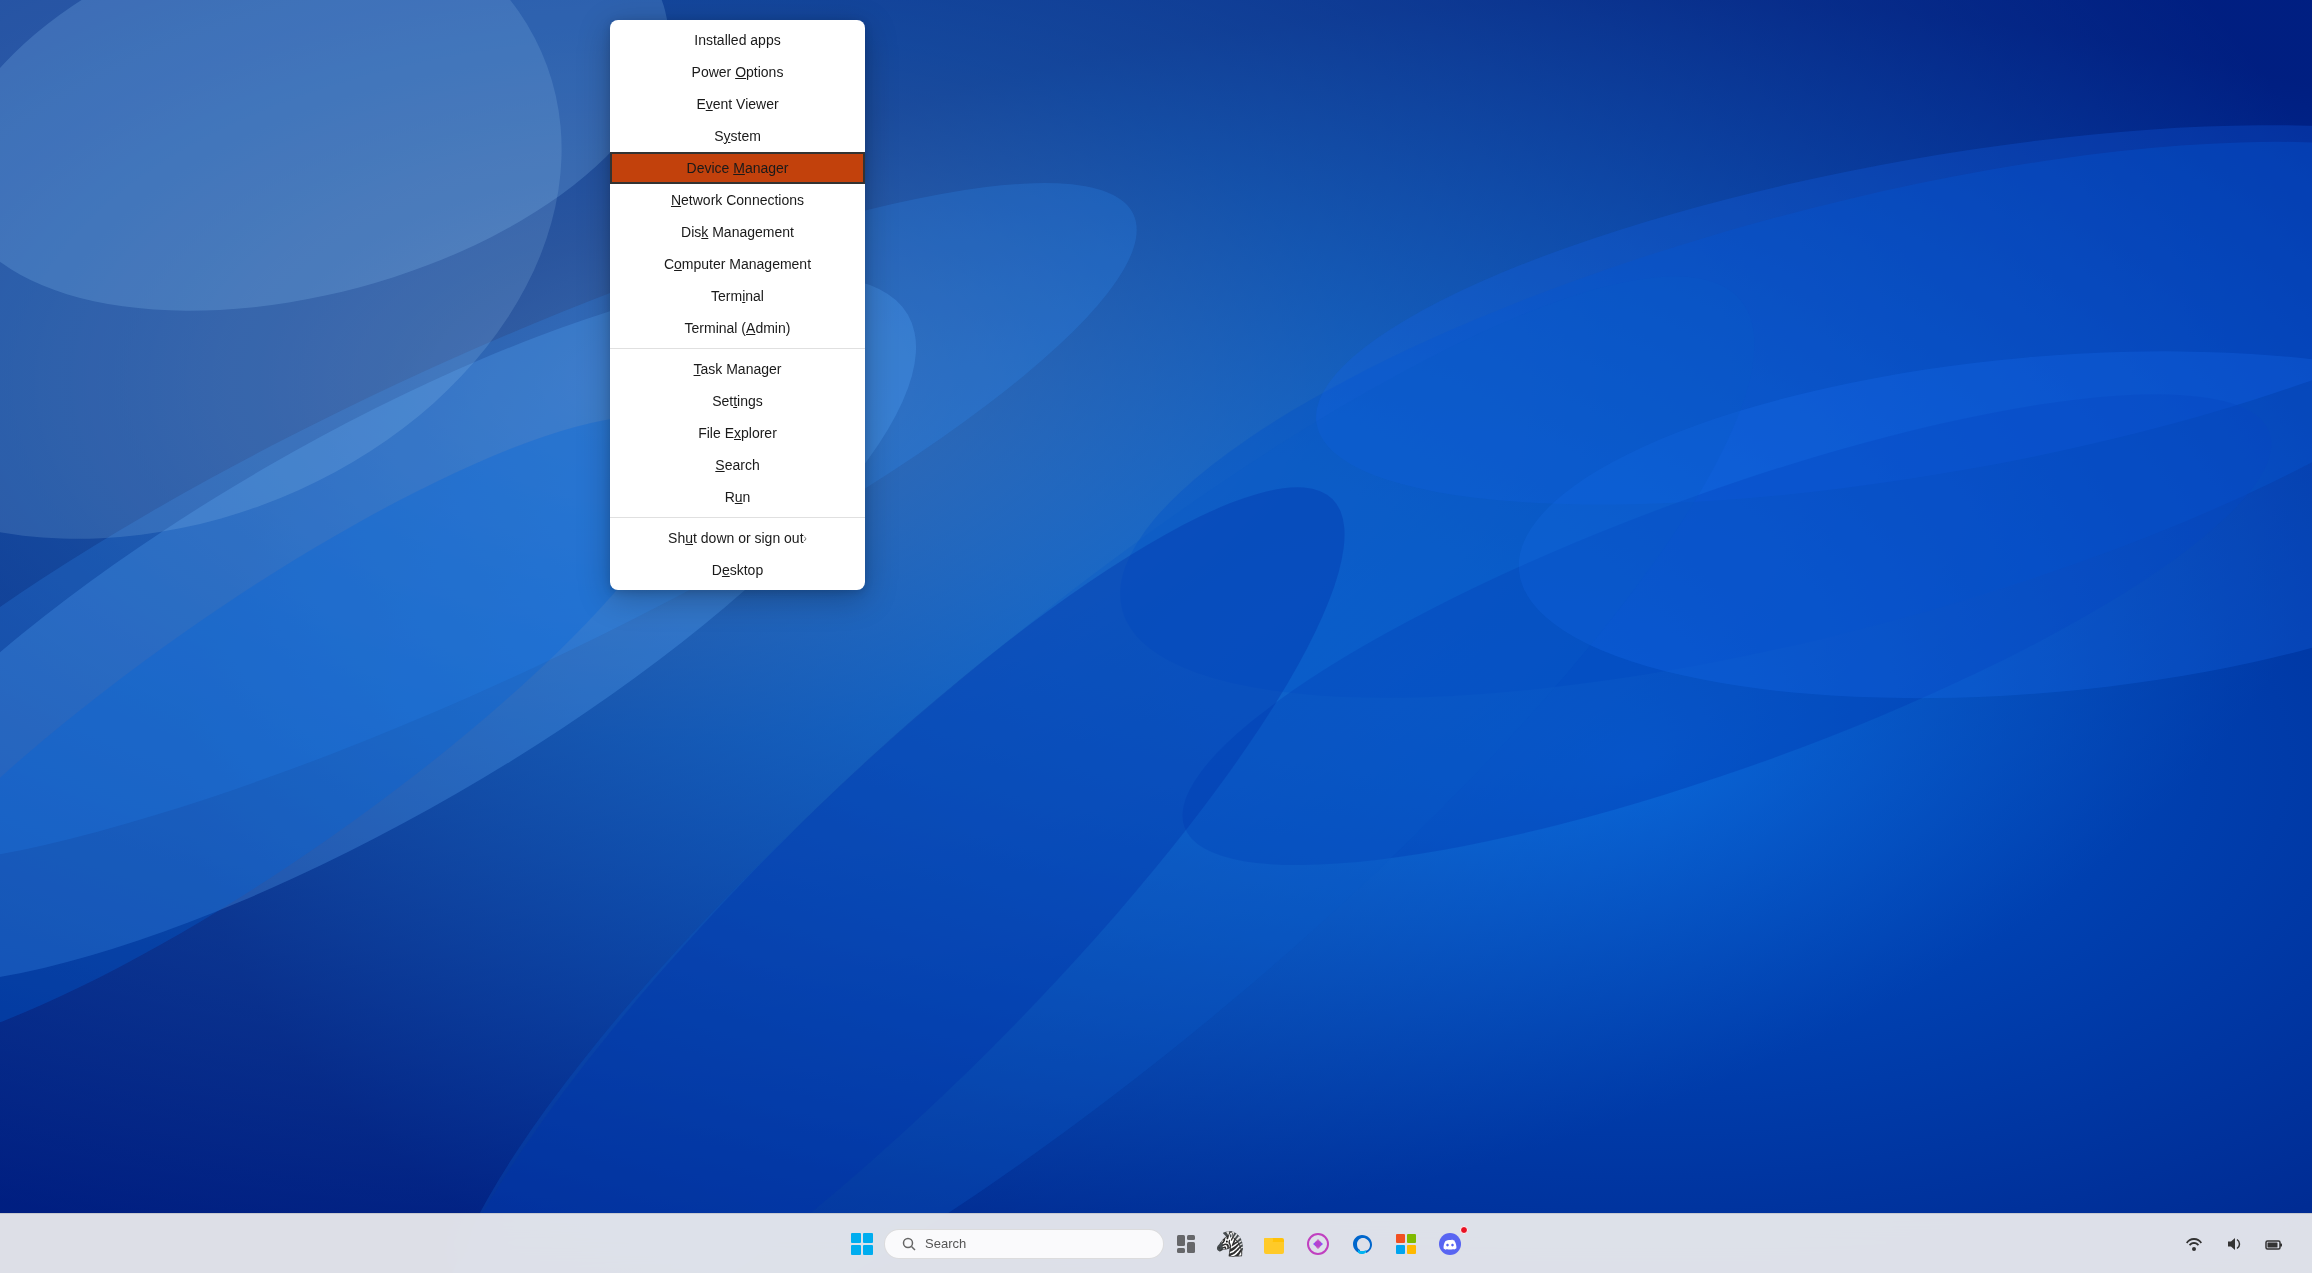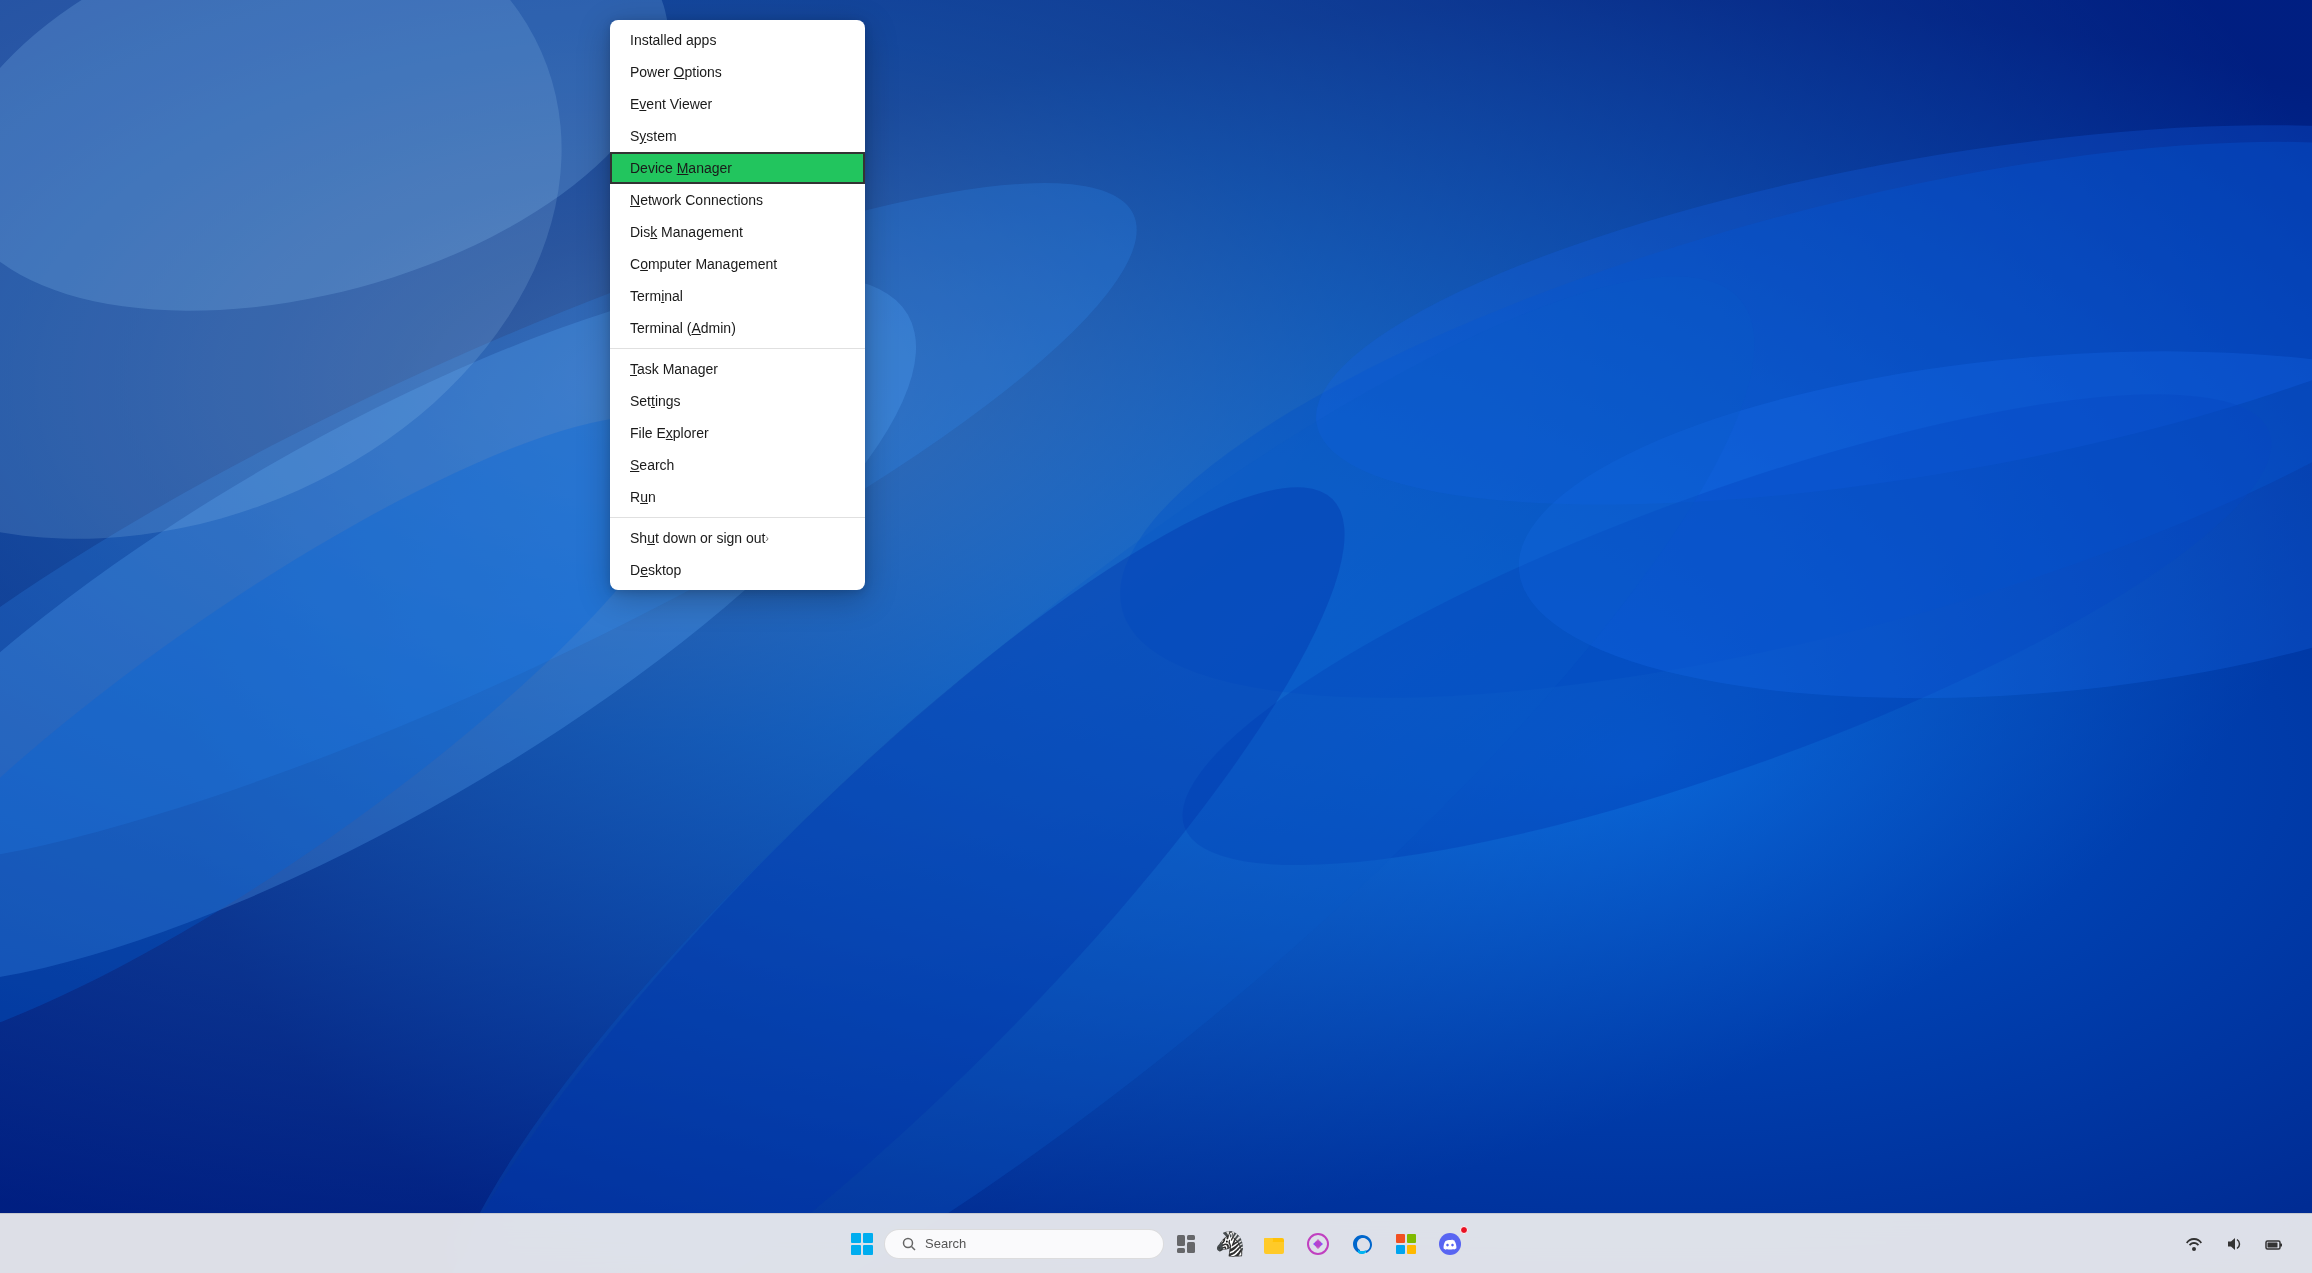--- a/index.html
+++ b/index.html
@@ -29,32 +29,32 @@
       background: #ffffff;
       border-radius: 8px;
       box-shadow: 0 8px 32px rgba(0,0,0,0.25), 0 2px 8px rgba(0,0,0,0.15);
       padding: 4px 0;
       z-index: 1000;
     }
 
     .menu-item {
       display: flex;
       align-items: center;
-      justify-content: flex-start;
+      justify-content: center;
       padding: 8px 20px;
       cursor: pointer;
       font-size: 14px;
       color: #1a1a1a;
       text-decoration: none;
       white-space: nowrap;
       user-select: none;
     }
 
     .menu-item.highlighted {
-      background: #22c55e;
+      background: #c2410c;
       outline: 2px solid #333;
       outline-offset: -2px;
     }
 
     .menu-separator {
       height: 1px;
       background: #e0e0e0;
       margin: 4px 0;
     }
 

